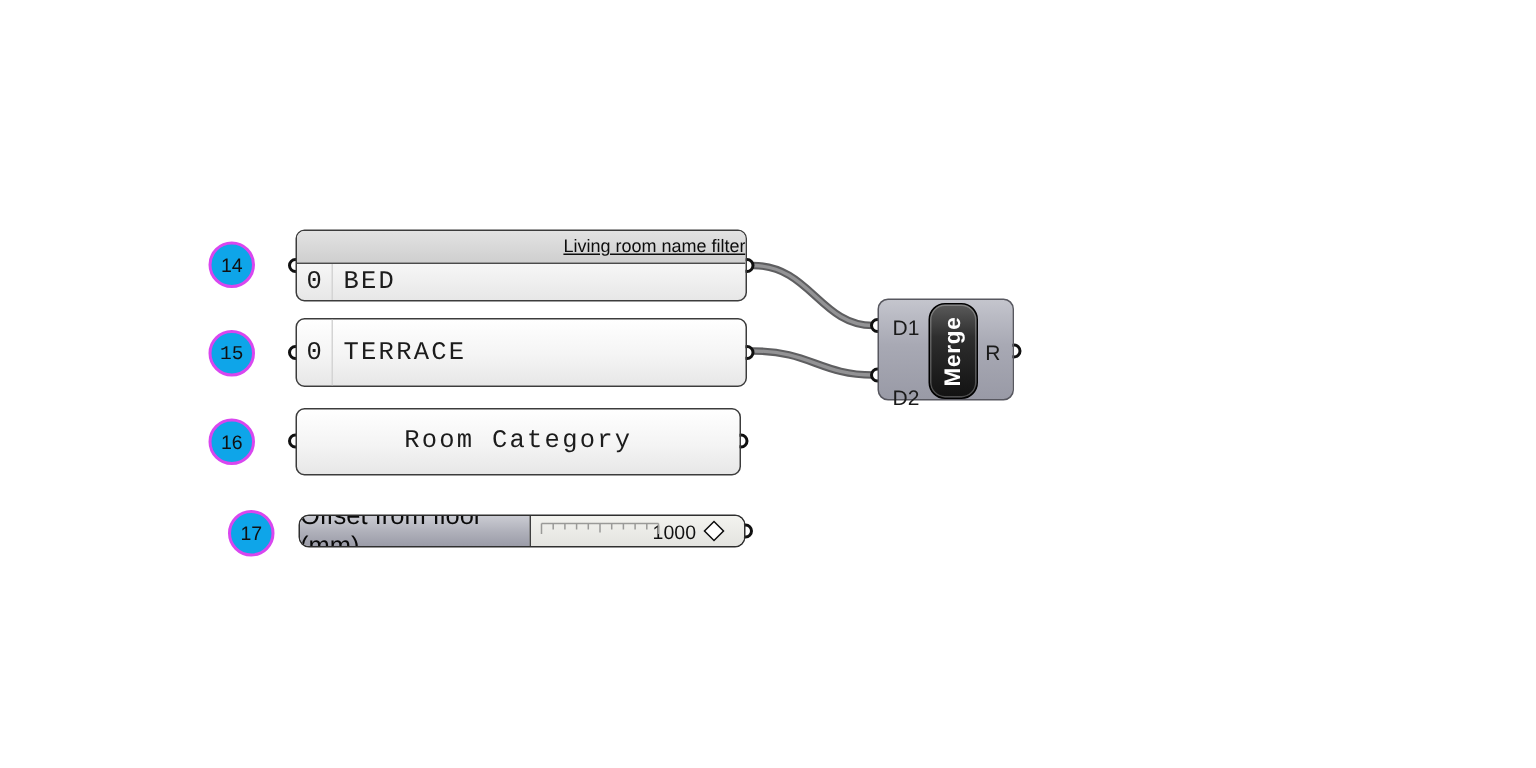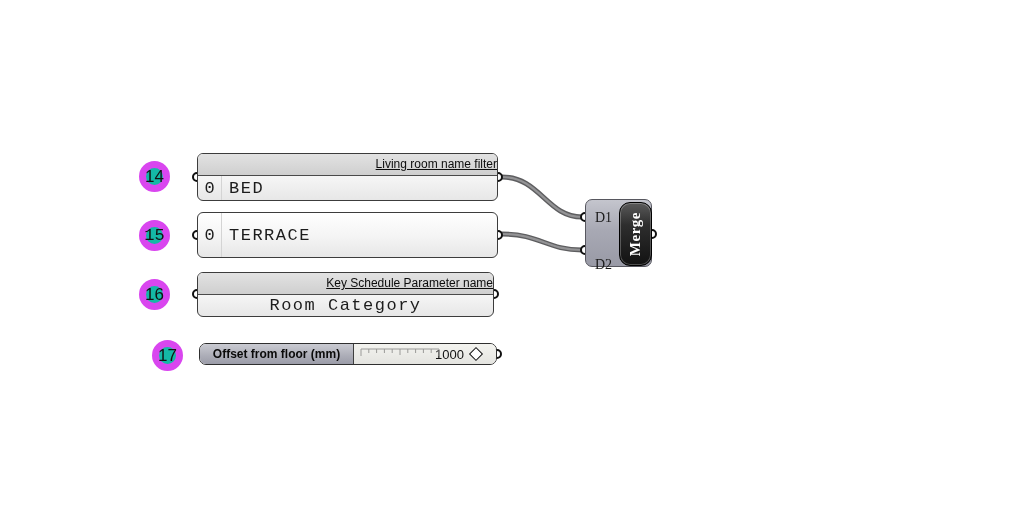--- a/index.html
+++ b/index.html
@@ -7,23 +7,23 @@
     width:1024px;height:512px;
     background:#ffffff;
     font-family:"Liberation Sans", sans-serif;
     overflow:hidden;
   }
   .canvas{position:relative;width:1024px;height:512px;background:#ffffff;}
 
   
   .num-circle{
     position:absolute;width:31px;height:31px;border-radius:50%;
-    border:7px solid #d946ef;background:#14b8a6;
-    display:flex;align-items:center;justify-content:center;
-    font-size:17px;color:#111;box-sizing:border-box;
+    border:2px solid #d946ef;background:#0ea5e9;
+    display:flex;align-items:center;justify-content:center;
+    font-size:13px;color:#111;box-sizing:border-box;
   }
 
   
   .nub{
     position:absolute;width:10px;height:10px;border-radius:50%;
     background:#ffffff;border:2.4px solid #101010;box-sizing:border-box;
   }
 
   
   .panel{position:absolute;}
@@ -61,21 +61,21 @@
     position:absolute;inset:0;
     border:1.6px solid #2f2f2f;border-radius:7px;
     box-sizing:border-box;overflow:hidden;
     display:flex;align-items:stretch;
   }
   .slider-label{
     flex:0 0 154px;
     background:linear-gradient(180deg,#cacbd2 0%,#aeafb9 55%,#9b9ca8 100%);
     border-right:1.6px solid #3f3f3f;
     display:flex;align-items:center;justify-content:center;
-    font-size:12px;font-weight:700;color:#0a0a0a;
+    font-size:17px;font-weight:400;color:#0a0a0a;
     box-sizing:border-box;
   }
   .slider-track{
     flex:1;position:relative;
     background:linear-gradient(180deg,#f3f3ef 0%,#e4e4e0 100%);
     display:flex;align-items:center;justify-content:flex-end;
     padding-right:14px;box-sizing:border-box;
   }
   .slider-ruler{position:absolute;left:5px;top:2px;}
   .slider-value{font-size:13px;color:#111;}
@@ -156,21 +156,20 @@
         <div class="panel-index">0</div>
         <div class="panel-value">TERRACE</div>
       </div>
     </div>
   </div>
 
   <div class="panel" style="left:197px;top:272px;width:297px;height:45px;">
     <div class="nub" style="left:-5px;top:17px;"></div>
     <div class="nub" style="right:-5px;top:17px;"></div>
     <div class="panel-box">
-      <div class="panel-header">Key Schedule Parameter name</div>
       <div class="panel-body centered">
         <div class="panel-value">Room Category</div>
       </div>
     </div>
   </div>
 
   <div class="slider" style="left:199px;top:343px;width:298px;height:22px;">
     <div class="nub" style="right:-5px;top:6px;"></div>
     <div class="slider-box">
       <div class="slider-label">Offset from floor (mm)</div>
@@ -188,21 +187,21 @@
           <line x1="64.4" y1="3" x2="64.4" y2="7" stroke="#9a9a98" stroke-width="1"></line>
           <line x1="72.2" y1="3" x2="72.2" y2="7" stroke="#9a9a98" stroke-width="1"></line>
           <line x1="80" y1="3" x2="80" y2="10" stroke="#9a9a98" stroke-width="1"></line>
         </svg>
         <span class="slider-value">1000</span>
         <div class="slider-grip"></div>
       </div>
     </div>
   </div>
 
-  <div class="merge" style="left:585px;top:199px;width:67px;height:68px;font-family:Liberation Serif, serif;">
+  <div class="merge" style="left:585px;top:199px;width:91px;height:68px;">
     <div class="nub" style="left:-5px;top:13px;"></div>
     <div class="nub" style="left:-5px;top:46px;"></div>
     <div class="nub" style="right:-5px;top:30px;"></div>
     <div class="merge-box">
       <div class="merge-port" style="left:9px;top:9px;">D1</div>
       <div class="merge-port" style="left:9px;top:56px;">D2</div>
       <div class="merge-port" style="right:8px;top:26px;">R</div>
       <div class="merge-capsule">
         <span>Merge</span>
       </div>

